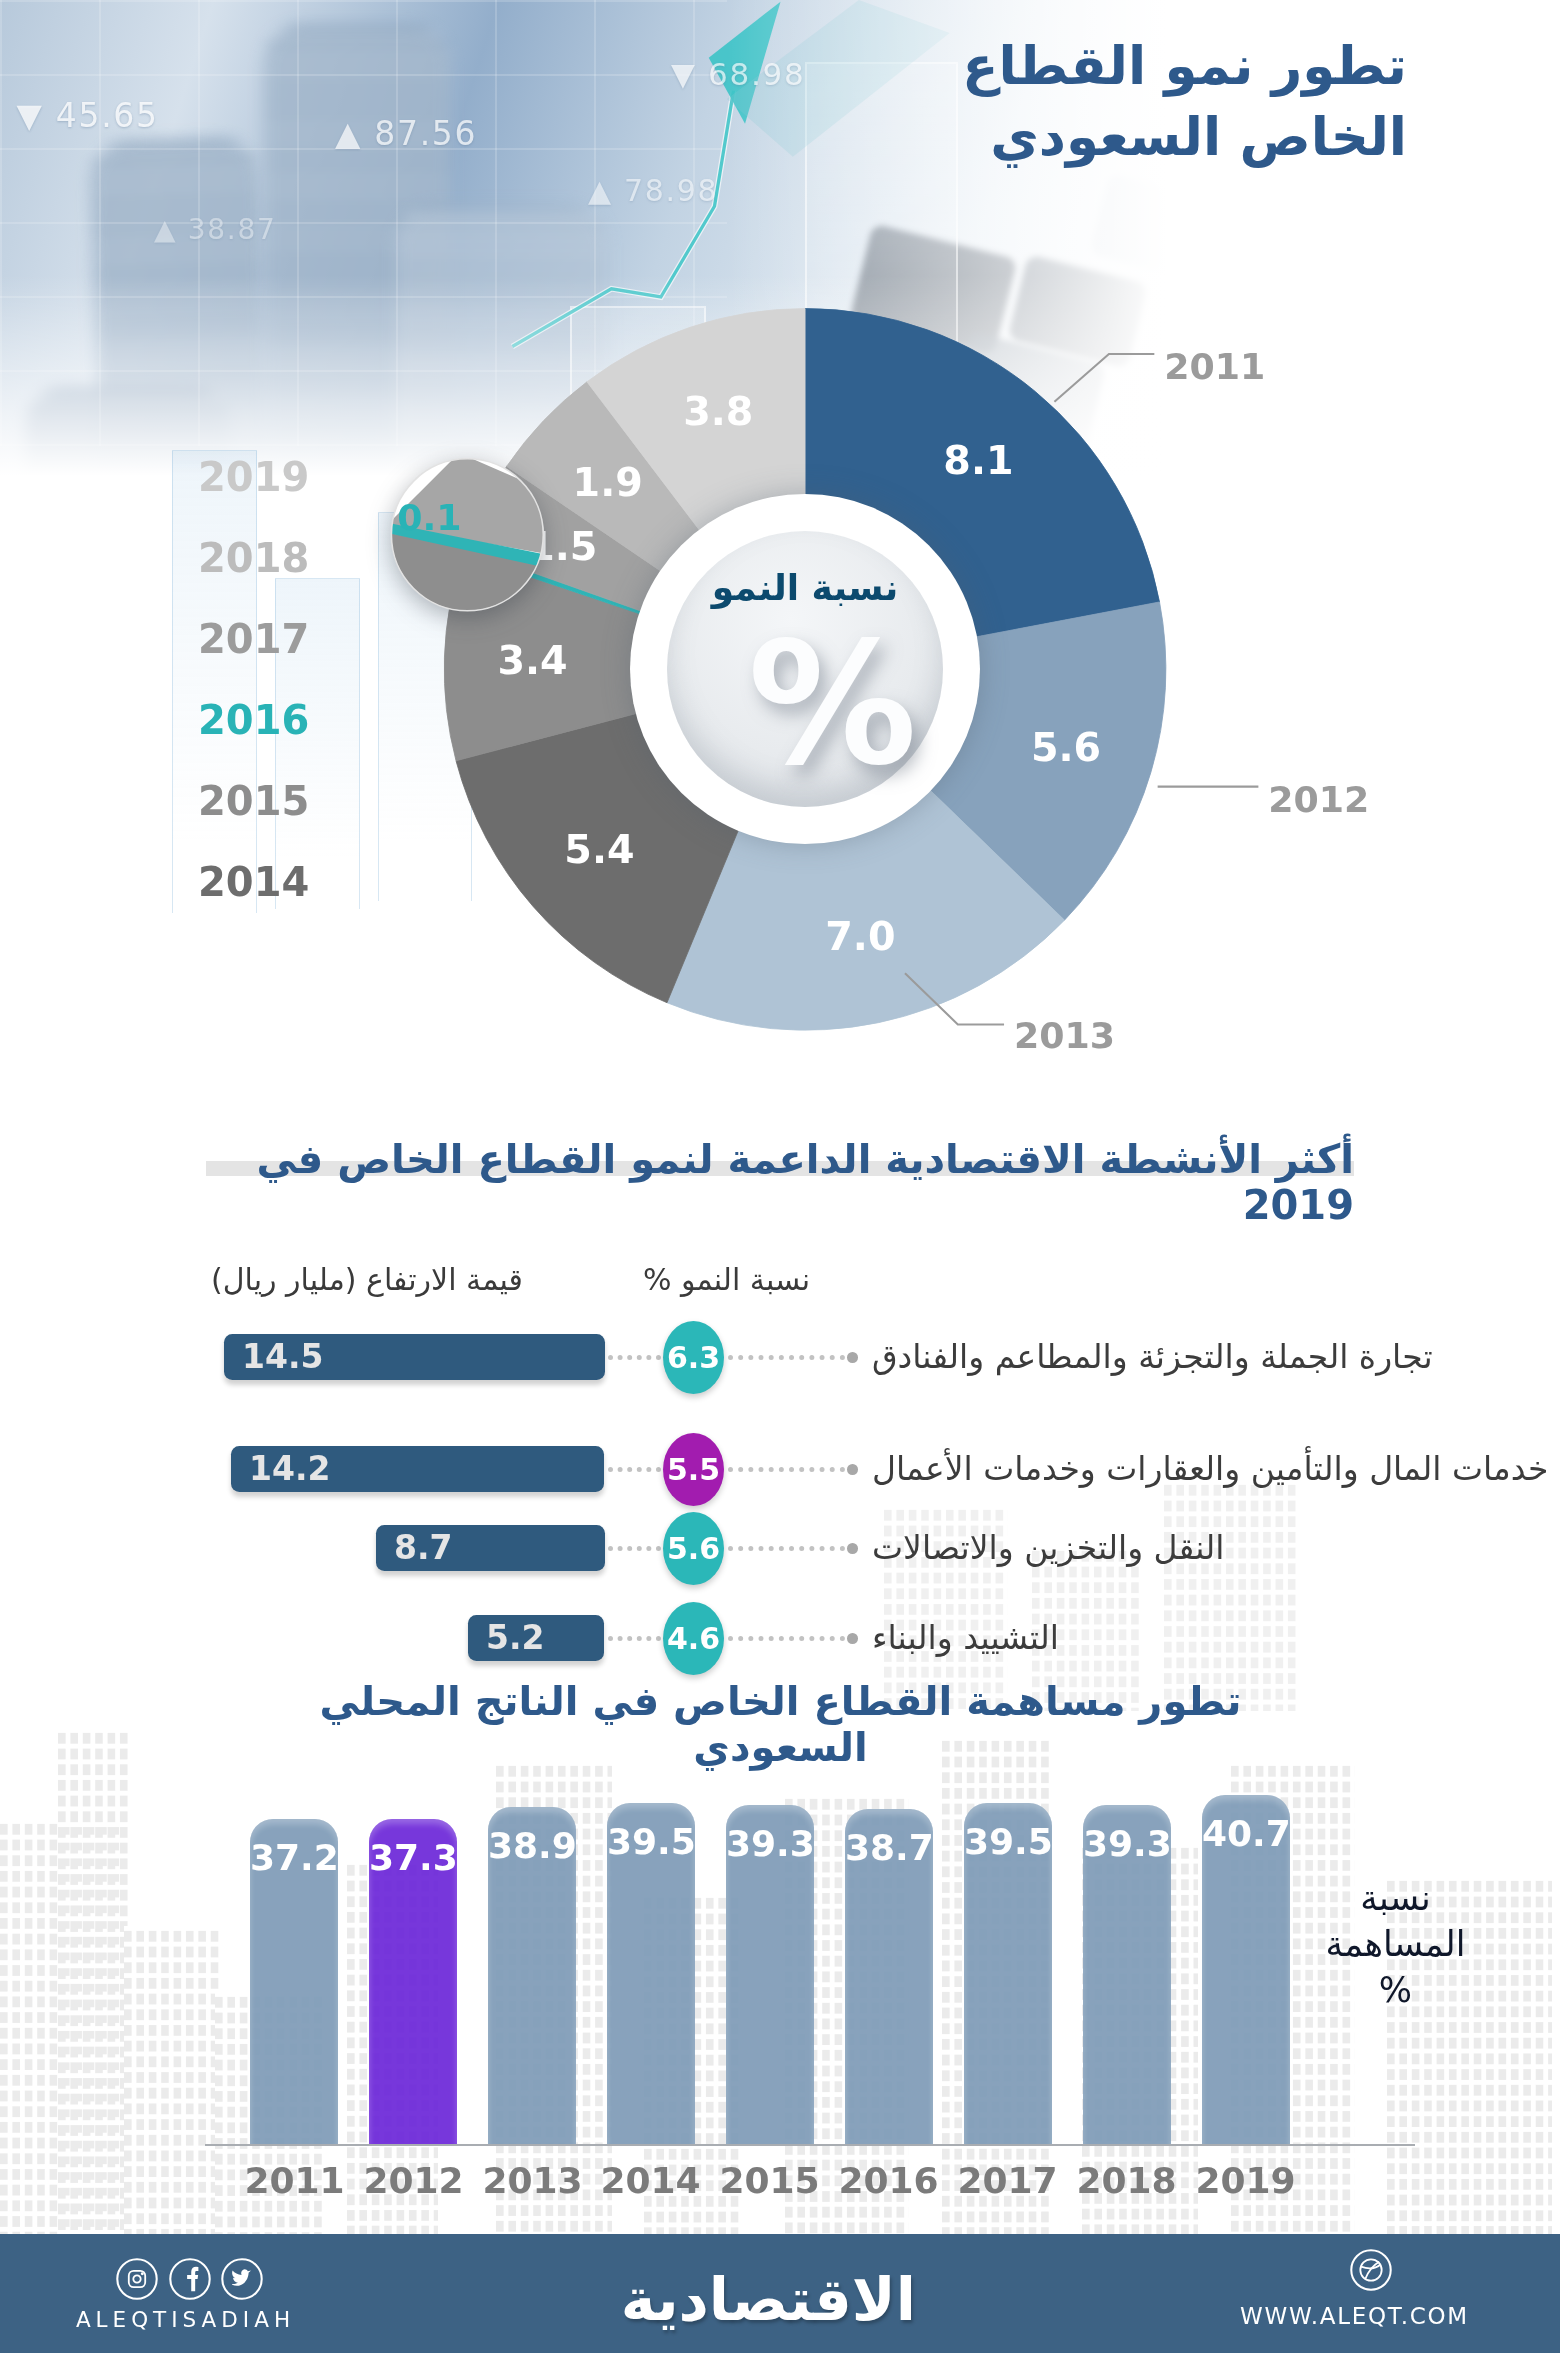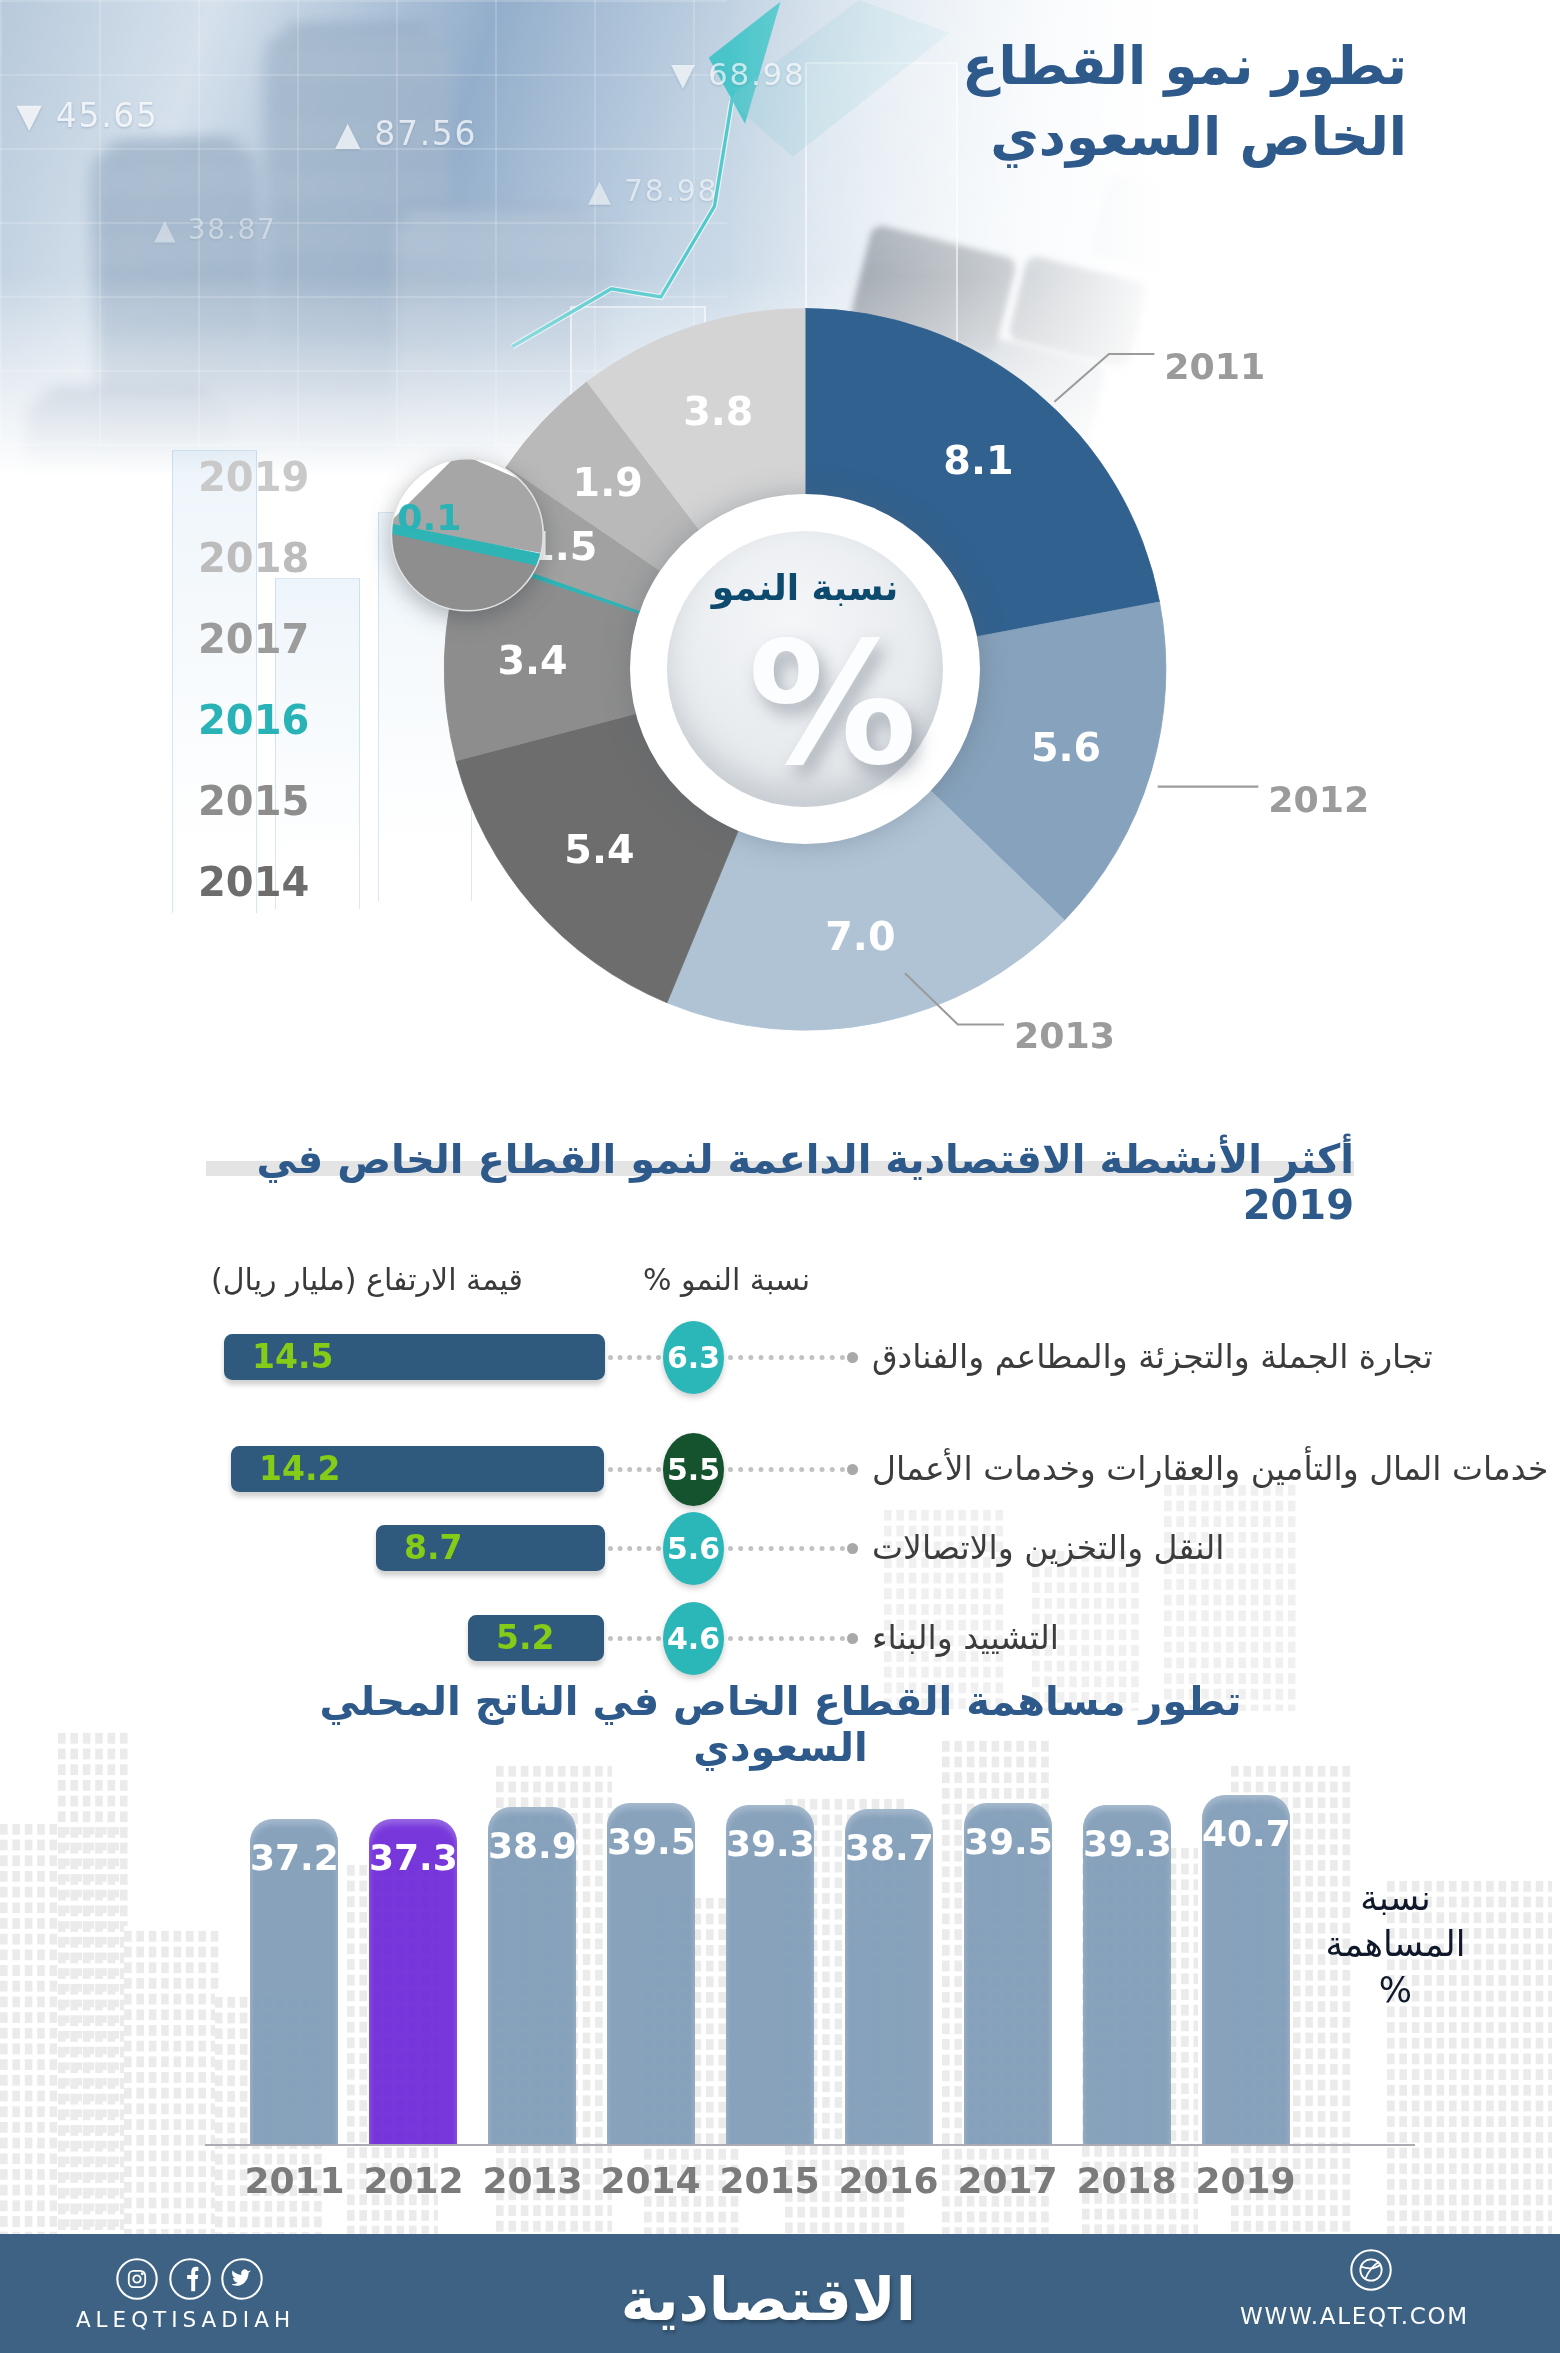--- a/index.html
+++ b/index.html
@@ -55,21 +55,21 @@
   .act-band{position:absolute;left:206px;top:1161px;width:1148px;height:15px;background:#e4e4e4;}
   .act-title{position:absolute;left:202px;top:1136px;width:1152px;text-align:right;direction:rtl;
       font-size:40px;font-weight:bold;color:#2e598b;}
   .act-col-header{position:absolute;top:1262px;text-align:center;direction:rtl;
       font-size:30px;color:#3a3a3a;}
   .act-col-header.val{left:206px;width:322px;}
   .act-col-header.gr{left:611px;width:231px;}
   #activity-rows{position:absolute;left:0;top:0;width:1561px;height:0;}
   .act-row{position:absolute;left:0;width:1561px;height:46px;}
   .act-bar{position:absolute;top:0;height:46px;border-radius:8.3px;box-shadow:0 4.1px 5.8px rgba(0,0,0,.18);}
-  .act-bar-val{display:block;line-height:46px;padding-left:28px;font-size:33px;font-weight:bold;color:#84cc16;}
+  .act-bar-val{display:block;line-height:46px;padding-left:18px;font-size:33px;font-weight:bold;color:#e5e5e5;}
   .act-dots{position:absolute;top:20.6px;border-top:5px dotted #c2c2c2;}
   .act-badge{position:absolute;left:663px;top:-13.2px;width:61px;height:73px;border-radius:50%;
       color:#fff;font-weight:bold;font-size:30px;line-height:73px;text-align:center;
       box-shadow:0 3.3px 6.6px rgba(0,0,0,.2);}
   .act-enddot{position:absolute;left:847px;top:18px;width:10.7px;height:10.7px;border-radius:50%;background:#a8a8a8;}
   .act-label{position:absolute;left:872px;top:0;line-height:46px;font-size:33px;color:#3c3c3c;white-space:nowrap;}
 
   
   .city{position:absolute;left:0;top:1703px;width:1561px;height:531px;overflow:hidden;opacity:.55;}
   .city2{position:absolute;left:867px;top:1472px;width:446px;height:240px;overflow:hidden;opacity:.4;}
@@ -217,21 +217,21 @@
         <div class="act-badge" style="background:#2bb7b8">6.3</div>
         <div class="act-dots" style="left:728px;width:117px"></div>
         <div class="act-enddot"></div>
         <div class="act-label" dir="rtl">تجارة الجملة والتجزئة والمطاعم والفنادق</div>
       </div>
       <div class="act-row" style="top: 1431px; margin-top: 15px;">
         <div class="act-bar" style="left:231px;width:373px;background:#2f5a7e">
           <span class="act-bar-val">14.2</span>
         </div>
         <div class="act-dots" style="left:608px;width:53px"></div>
-        <div class="act-badge" style="background:#14532d">5.5</div>
+        <div class="act-badge" style="background:#a21caf">5.5</div>
         <div class="act-dots" style="left:728px;width:117px"></div>
         <div class="act-enddot"></div>
         <div class="act-label" dir="rtl">خدمات المال والتأمين والعقارات وخدمات الأعمال</div>
       </div>
       <div class="act-row" style="top: 1525px;">
         <div class="act-bar" style="left:376px;width:229px;background:#2f5a7e">
           <span class="act-bar-val">8.7</span>
         </div>
         <div class="act-dots" style="left:608px;width:53px"></div>
         <div class="act-badge" style="background:#2bb7b8">5.6</div>

